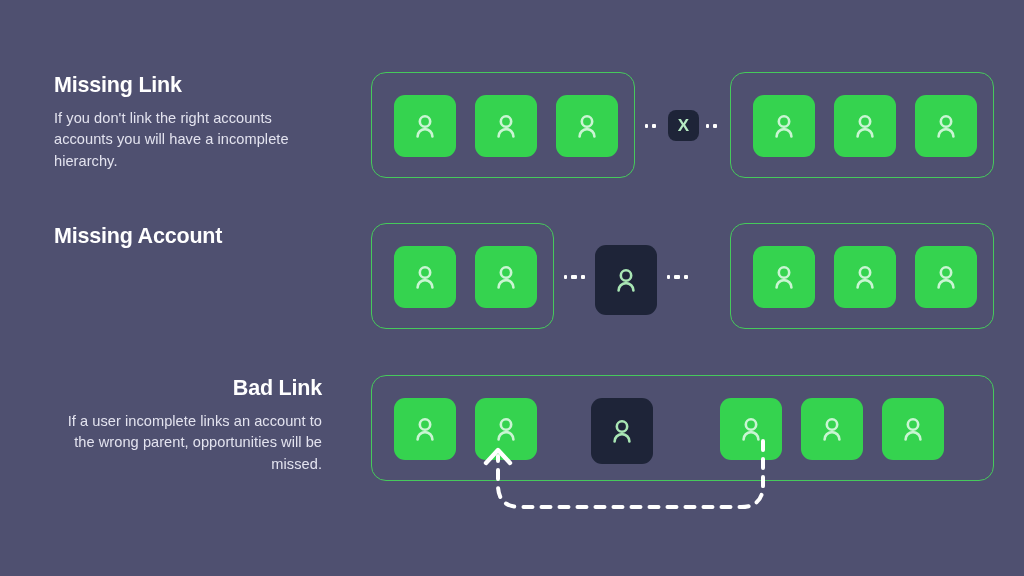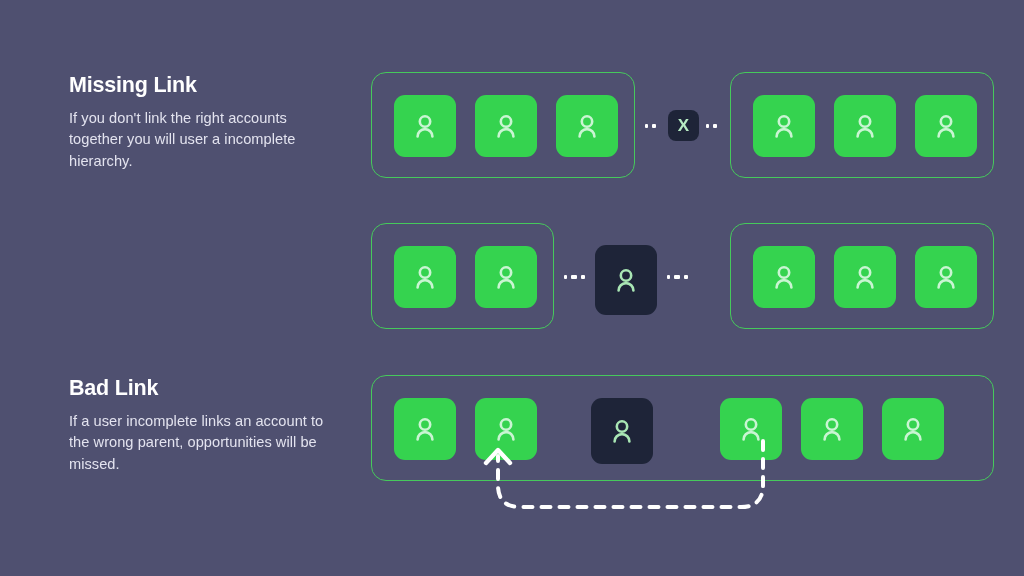--- a/index.html
+++ b/index.html
@@ -23,26 +23,26 @@
   
   .row {
     position: absolute;
     left: 0;
     width: 1024px;
     height: 160px;
     display: block;
   }
   #row-1 { top: 52px; }
   #row-2 { top: 203px; }
-  #row-3 { top: 355px; }
+  #row-3 { top: 355px; text-align: right; }
 
   
   .text-col {
     position: absolute;
-    left: 69px;
+    left: 54px;
     top: 22px;
     width: 268px;
   }
   .sec-title {
     color: #ffffff;
     font-size: 21.5px;
     font-weight: bold;
     letter-spacing: -0.2px;
     margin: 0 0 10px 0;
     line-height: 1.1;
@@ -134,21 +134,21 @@
 </style>
 </head>
 <body>
 
 <div class="board">
 
   <section class="row" id="row-1">
 
     <div class="text-col">
       <h2 class="sec-title">Missing Link</h2>
-      <p class="sec-body">If you don't link the right accounts together you will user a incomplete hierarchy.</p>
+      <p class="sec-body">If you don't link the right accounts accounts you will have a incomplete hierarchy.</p>
     </div>
 
     <div class="diagram">
 
       <div class="group" style="left:9px; top:20px; width:264px; height:106px;">
         <div class="tile green" style="left:22px; top:22px;">
           <span>
             <svg width="26" height="28" viewBox="0 0 26 28" fill="none" stroke-width="2.6" stroke-linecap="round">
               <circle cx="13" cy="9.5" r="5.2"></circle>
               <path d="M5.6 24.5 A7.4 7.4 0 0 1 20.4 24.5"></path>
@@ -213,20 +213,21 @@
           </span>
         </div>
       </div>
 
     </div>
   </section>
 
   <section class="row" id="row-2">
 
     <div class="text-col">
+      <h2 class="sec-title">Missing Account</h2>
     </div>
 
     <div class="diagram">
 
       <div class="group" style="left:9px; top:20px; width:183px; height:106px;">
         <div class="tile green" style="left:22px; top:22px;">
           <span>
             <svg width="26" height="28" viewBox="0 0 26 28" fill="none" stroke-width="2.6" stroke-linecap="round">
               <circle cx="13" cy="9.5" r="5.2"></circle>
               <path d="M5.6 24.5 A7.4 7.4 0 0 1 20.4 24.5"></path>

